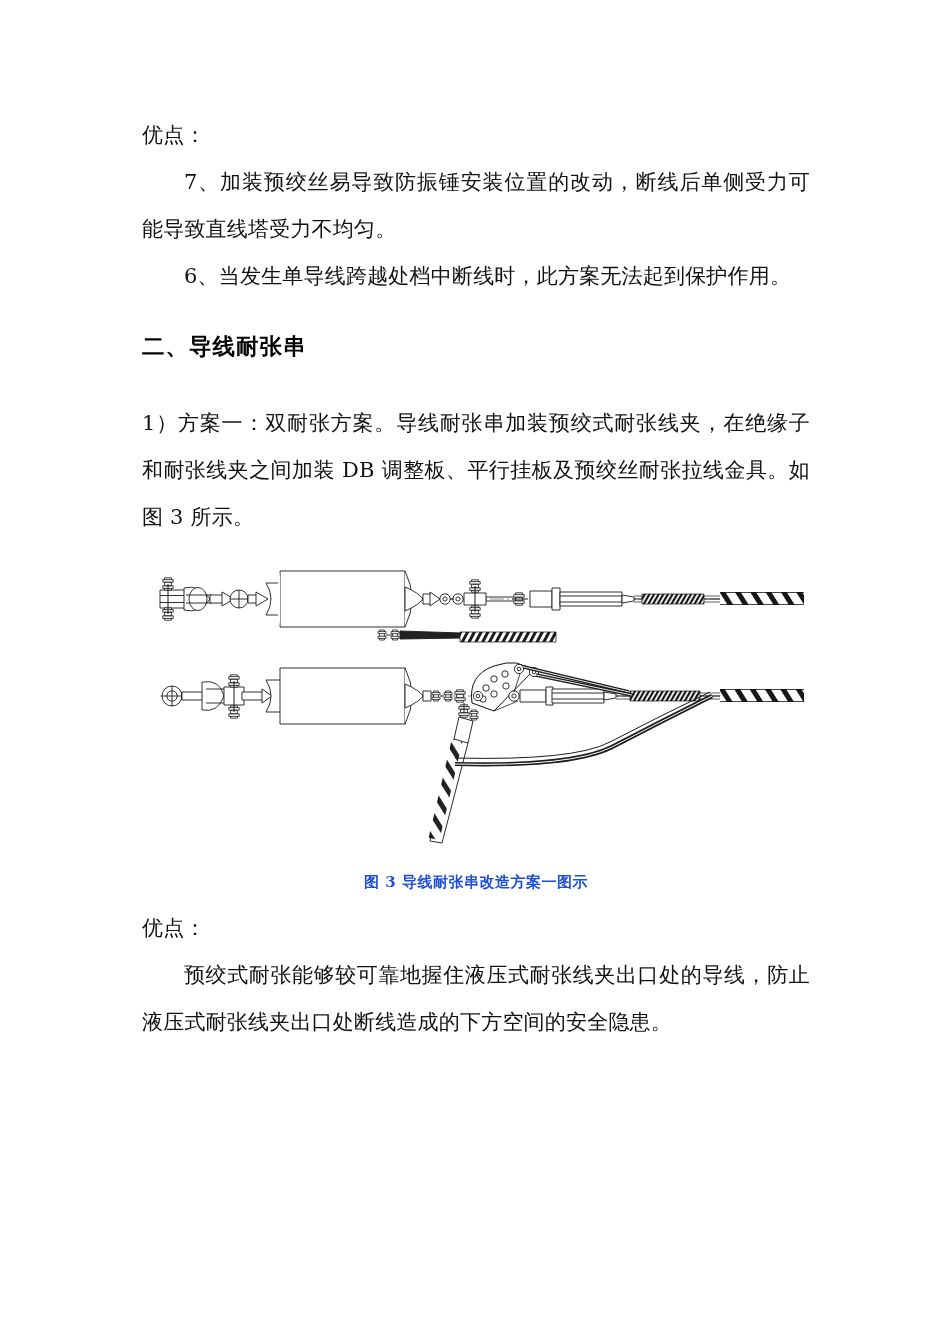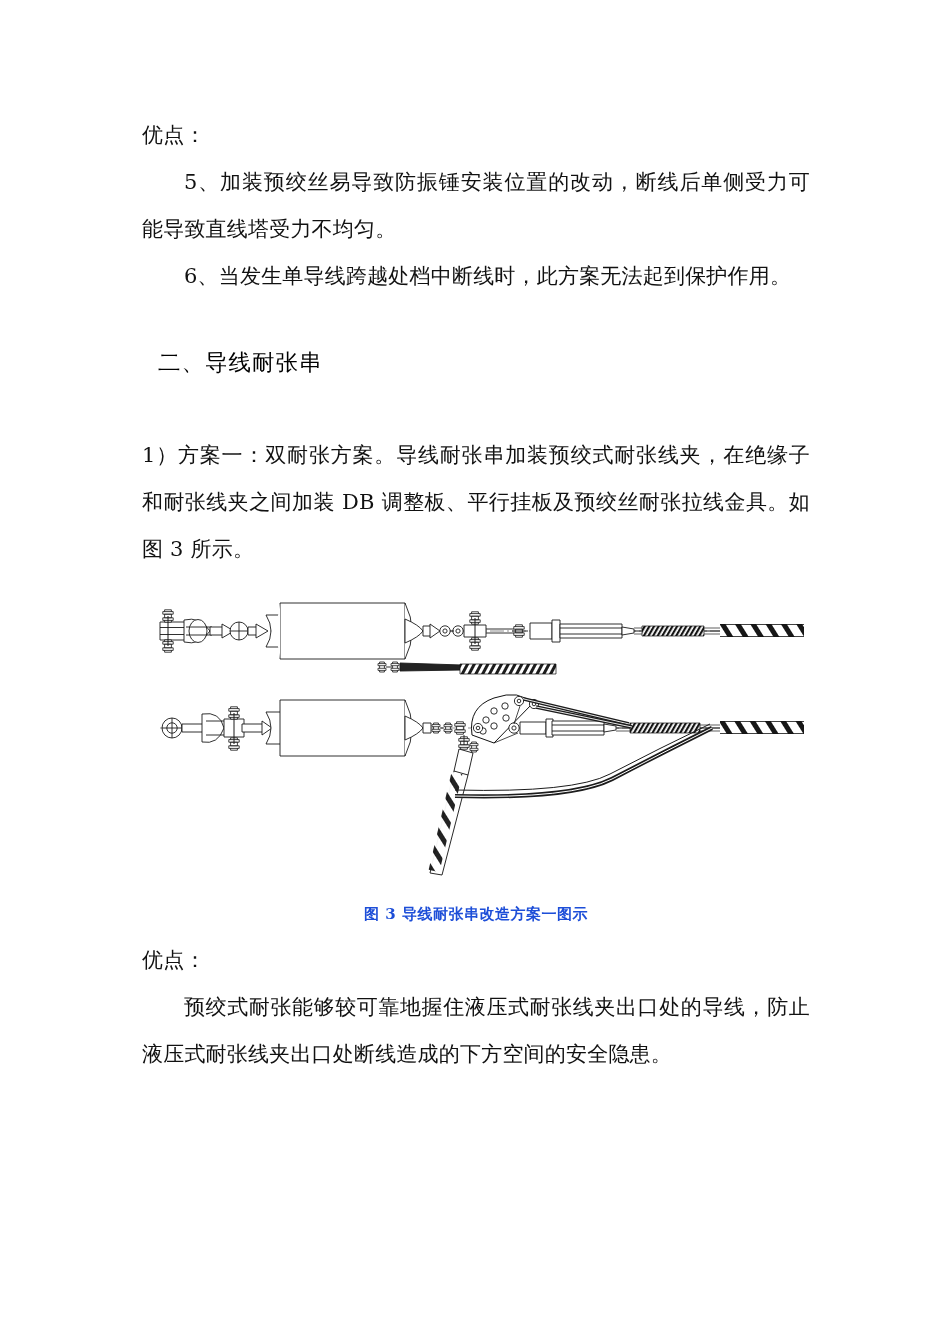--- a/index.html
+++ b/index.html
@@ -38,23 +38,23 @@
     text-align: justify;
     text-justify: inter-character;
     margin: 0;
     color: #111;
   }
   .para.flush { text-indent: 0; }
   .para.indent { text-indent: 42px; }
 
   .heading {
     font-size: 22.5px;
-    font-weight: normal;
+    font-weight: bold;
     line-height: 40px;
-    margin: 16px;
+    margin: 0;
     letter-spacing: 1px;
     color: #000;
   }
 
   .spacer-sm { height: 10px; }
   .spacer-md { height: 26px; }
   .spacer-lg { height: 34px; }
 
   
   .figure-wrap {
@@ -80,21 +80,21 @@
 </head>
 <body>
 
 <div class="page">
   <div class="content">
 
     <p class="para flush">优点：</p>
 
 
 
-    <p class="para indent">5、加装预绞丝易导致防振锤安装位置的改动，断线后单侧受力可能导致直线塔受力不均匀。</p>
+    <p class="para indent">7、加装预绞丝易导致防振锤安装位置的改动，断线后单侧受力可能导致直线塔受力不均匀。</p>
 
     <p class="para indent">6、当发生单导线跨越处档中断线时，此方案无法起到保护作用。</p>
 
     <div class="spacer-md"></div>
 
     <h2 class="heading">二、导线耐张串</h2>
 
     <div class="spacer-lg"></div>
 
     <p class="para flush">1）方案一：双耐张方案。导线耐张串加装预绞式耐张线夹，在绝缘子和耐张线夹之间加装 DB 调整板、平行挂板及预绞丝耐张拉线金具。如图 3 所示。</p>

